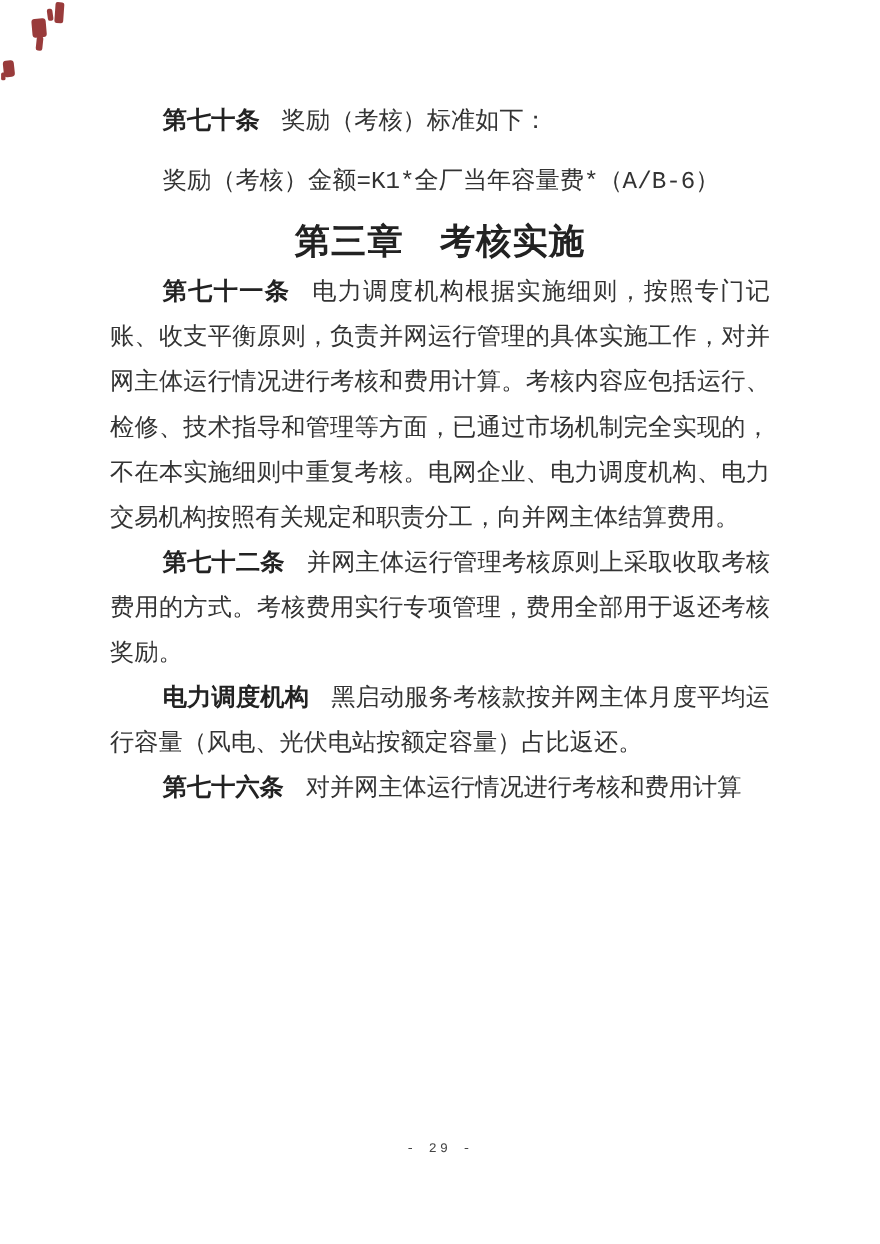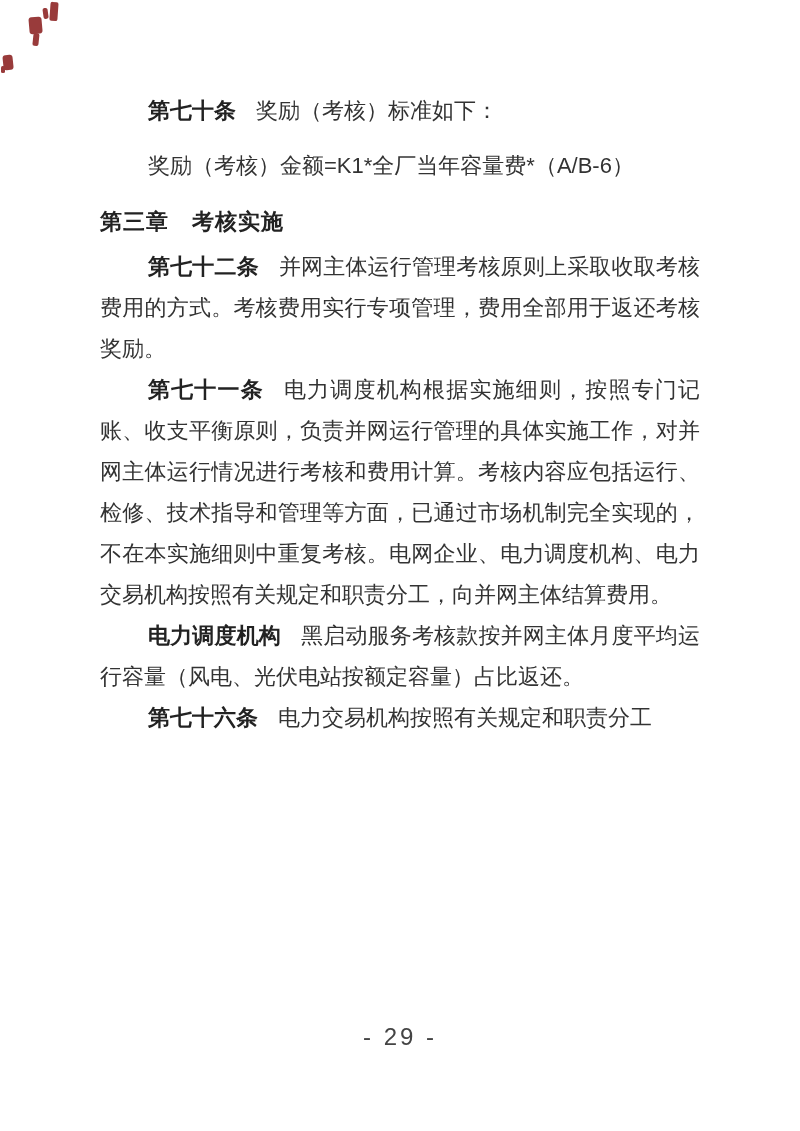--- a/index.html
+++ b/index.html
@@ -9,21 +9,21 @@
     --stamp-red:#8b2121;
   }
   html,body{margin:0;padding:0;background:var(--bg-color);}
   .page{
     position:relative;
     width:800px;
     height:1093px;
     margin:0 auto;
     background:var(--bg-color);
     overflow:hidden;
-    font-family:Liberation Sans, sans-serif;
+    font-family:Liberation Mono, monospace;
     color:var(--text-color);
   }
   .doc{
     padding:90px 100px 0 100px;
   }
   .para{
     margin:0;
     font-size:22px;
     line-height:41px;
     text-align:justify;
@@ -32,33 +32,33 @@
     color:var(--text-color);
   }
   .para .lead{
     font-weight:bold;
     color:var(--lead-color);
     margin-right:20px;
   }
   .gap{margin-bottom:14px;}
   .chapter-heading{
     margin:0 0 2px 0;
-    font-size:22px;
+    font-size:32px;
     line-height:44px;
     font-weight:bold;
-    text-align:left;
+    text-align:center;
     letter-spacing:1px;
     color:var(--lead-color);
   }
   .page-footer{
     position:absolute;
     left:0;right:0;
     bottom:42px;
     text-align:center;
-    font-size:24px;
+    font-size:12px;
     letter-spacing:3px;
     color:#444444;
   }
   .stamp{
     position:absolute;
     top:0;left:0;
     pointer-events:none;
   }
 </style>
 </head>
@@ -74,23 +74,23 @@
       <rect x="33" y="33" width="6" height="13" rx="2" transform="rotate(6 36 39)"></rect>
       <rect x="3" y="55" width="10" height="15" rx="3" transform="rotate(-6 8 62)"></rect>
       <rect x="1" y="66" width="4" height="7" rx="1.5"></rect>
     </g>
   </svg>
 
   <main class="doc" id="doc-body">
       <p class="para gap"><span class="lead">第七十条</span><span>奖励（考核）标准如下：</span></p>
       <p class="para gap">奖励（考核）金额=K1*全厂当年容量费*（A/B-6）</p>
       <h2 class="chapter-heading">第三章　考核实施</h2>
+      <p class="para"><span class="lead">第七十一条</span><span>电力调度机构根据实施细则，按照专门记账、收支平衡原则，负责并网运行管理的具体实施工作，对并网主体运行情况进行考核和费用计算。考核内容应包括运行、检修、技术指导和管理等方面，已通过市场机制完全实现的，不在本实施细则中重复考核。电网企业、电力调度机构、电力交易机构按照有关规定和职责分工，向并网主体结算费用。</span></p>
       <p class="para"><span class="lead">第七十二条</span><span>并网主体运行管理考核原则上采取收取考核费用的方式。考核费用实行专项管理，费用全部用于返还考核奖励。</span></p>
-      <p class="para"><span class="lead">第七十一条</span><span>电力调度机构根据实施细则，按照专门记账、收支平衡原则，负责并网运行管理的具体实施工作，对并网主体运行情况进行考核和费用计算。考核内容应包括运行、检修、技术指导和管理等方面，已通过市场机制完全实现的，不在本实施细则中重复考核。电网企业、电力调度机构、电力交易机构按照有关规定和职责分工，向并网主体结算费用。</span></p>
       <p class="para"><span class="lead">电力调度机构</span><span>黑启动服务考核款按并网主体月度平均运行容量（风电、光伏电站按额定容量）占比返还。</span></p>
-      <p class="para"><span class="lead">第七十六条</span><span>电力交易机构按照有关规定和职责分工</span></p>
+      <p class="para"><span class="lead">第七十六条</span><span>对并网主体运行情况进行考核和费用计算</span></p>
     </main>
 
   <footer class="page-footer">
     <span>- 29 -</span>
   </footer>
 
 </div>
 
 </body></html>

